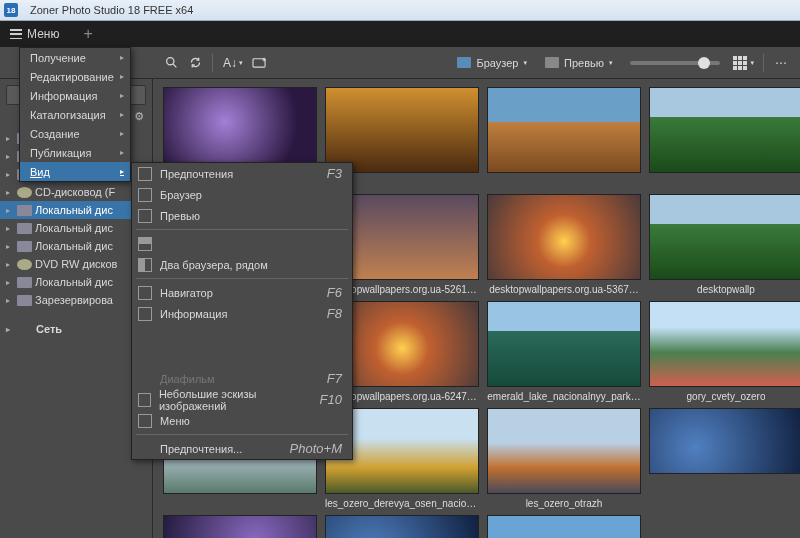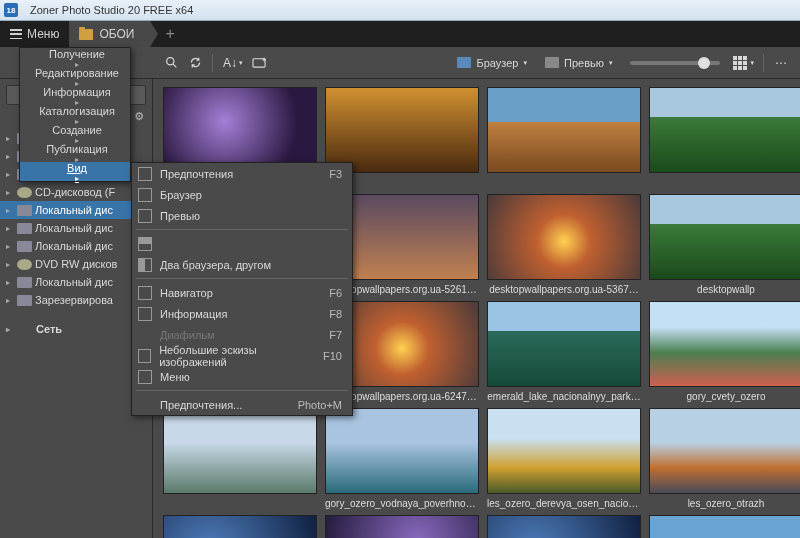--- a/index.html
+++ b/index.html
@@ -64,62 +64,58 @@
 .g10{background:linear-gradient(#c8d8e8 40%,#5a7a6a);}
 .g11{background:linear-gradient(#a8c4e0 40%,#2a6a7a);}
 .g12{background:linear-gradient(#c8e0f0 35%,#d0a030 70%,#4a5a2a);}
 .g13{background:linear-gradient(#b8d0e4 40%,#c07030 70%,#4a4a5a);}
 .g14{background:radial-gradient(circle at 30% 60%,#5080c0,#102040);}
 .g15{background:radial-gradient(circle at 60% 40%,#8a6ac0,#201838);}
 .g16{background:linear-gradient(#6aa4d4 40%,#3a7a4a);}
 
 
 .menu-main { position:absolute; left:19px; top:47px; width:112px; background:#4a4a4a; border:1px solid #222; box-shadow:2px 2px 6px rgba(0,0,0,.5); color:#d8d8d8; font-size:11px; z-index:20; }
-.menu-main .mi { display:flex; align-items:center; justify-content:space-between; height:19px; padding:0 6px 0 10px; cursor:pointer;flex-direction:column; }
+.menu-main .mi { display:flex; align-items:center; justify-content:space-between; height:19px; padding:0 6px 0 10px; cursor:pointer; }
 .menu-main .mi .chev { font-size:8px; color:#aaa; }
 .menu-main .mi.active { background:#3874a8; color:#fff;text-decoration:underline; }
 .menu-main .mi.active .chev { color:#fff; }
 
 .menu-sub { position:absolute; left:131px; top:162px; width:222px; background:#4a4a4a; border:1px solid #222; box-shadow:2px 2px 6px rgba(0,0,0,.5); color:#d8d8d8; font-size:11px; z-index:20; }
 .menu-sub .smi { display:flex; align-items:center; height:21px; padding:0 10px 0 6px; cursor:pointer; gap:8px; }
-.menu-sub .smi.disabled { color:#777; }
+.menu-sub .smi.disabled { color:#777;margin-top:44px; }
 .menu-sub .smi .ic { width:14px; height:14px; border:1px solid #999; display:flex; align-items:center; justify-content:center; font-size:8px; }
 .menu-sub .smi .ic.none { border:none; }
-.menu-sub .smi .sc { margin-left:auto; color:#bbb; font-size:11px; }
+.menu-sub .smi .sc { margin-left:auto; color:#bbb; font-size:13px;font-style:italic; }
 .menu-sub .sep { height:1px; background:#666; margin:3px 4px; }
 
 .folder-icon { width:14px; height:11px; background:#d0a040; border-radius:1px; position:relative; }
 .folder-icon::before { content:""; position:absolute; top:-2px; left:0; width:6px; height:2px; background:#d0a040; border-radius:1px 1px 0 0; }
 .img-icon { width:14px; height:11px; background:#5a8aba; border-radius:1px; }
 
 
 svg { display:block; }
 </style>
 </head>
 <body>
 
 <div class="window">
 
   <div class="titlebar">
     <div class="appicon">18</div>
-    <span>Zoner Photo Studio 20 FREE x64</span>
+    <span>Zoner Photo Studio 18 FREE x64</span>
   </div>
 
   <div class="tabbar">
     <div class="menubtn">
       <div class="hamburger">
           <span></span>
           <span></span>
           <span></span>
         </div>
       <span>Меню</span>
-    </div>
-    <div class="tab">
-      <div class="folder-icon"></div>
-      <span>ОБОИ</span>
     </div>
     <div class="newtab">+</div>
   </div>
 
   <div class="toolbar">
     <div style="width:150px"></div>
     <div class="tbtn">
       <svg width="13" height="13" viewBox="0 0 16 16">
           <circle cx="6.5" cy="6.5" r="4.5" fill="none" stroke="#d8d8d8" stroke-width="1.5"></circle>
           <line x1="10" y1="10" x2="14" y2="14" stroke="#d8d8d8" stroke-width="1.5"></line>
@@ -284,24 +280,20 @@
             <div class="lbl">emerald_lake_nacionalnyy_park…</div>
           </div>
           <div class="thumb">
             <div class="img g9" style="height:86px"></div>
             <div class="lbl">gory_cvety_ozero</div>
           </div>
           <div class="thumb">
             <div class="img g10" style="height:86px"></div>
           </div>
           <div class="thumb">
-            <div class="img g11" style="height:86px"></div>
-            <div class="lbl">gory_ozero_vodnaya_poverhnos…</div>
-          </div>
-          <div class="thumb">
             <div class="img g12" style="height:86px"></div>
             <div class="lbl">les_ozero_derevya_osen_nacion…</div>
           </div>
           <div class="thumb">
             <div class="img g13" style="height:86px"></div>
             <div class="lbl">les_ozero_otrazh</div>
           </div>
           <div class="thumb">
             <div class="img g14" style="height:66px"></div>
             <div class="lbl"></div>
@@ -366,21 +358,21 @@
       <div class="smi">
         <span class="ic"></span>
         <span>Превью</span>
       </div>
       <div class="sep"></div>
       <div class="smi">
         <span class="ic" style="background:linear-gradient(#999 50%,transparent 50%)"></span>
       </div>
       <div class="smi">
         <span class="ic" style="background:linear-gradient(90deg,#999 50%,transparent 50%)"></span>
-        <span>Два браузера, другом</span>
+        <span>Два браузера, рядом</span>
       </div>
       <div class="sep"></div>
       <div class="smi">
         <span class="ic"></span>
         <span>Навигатор</span>
         <span class="sc">F6</span>
       </div>
       <div class="smi">
         <span class="ic"></span>
         <span>Информация</span>

